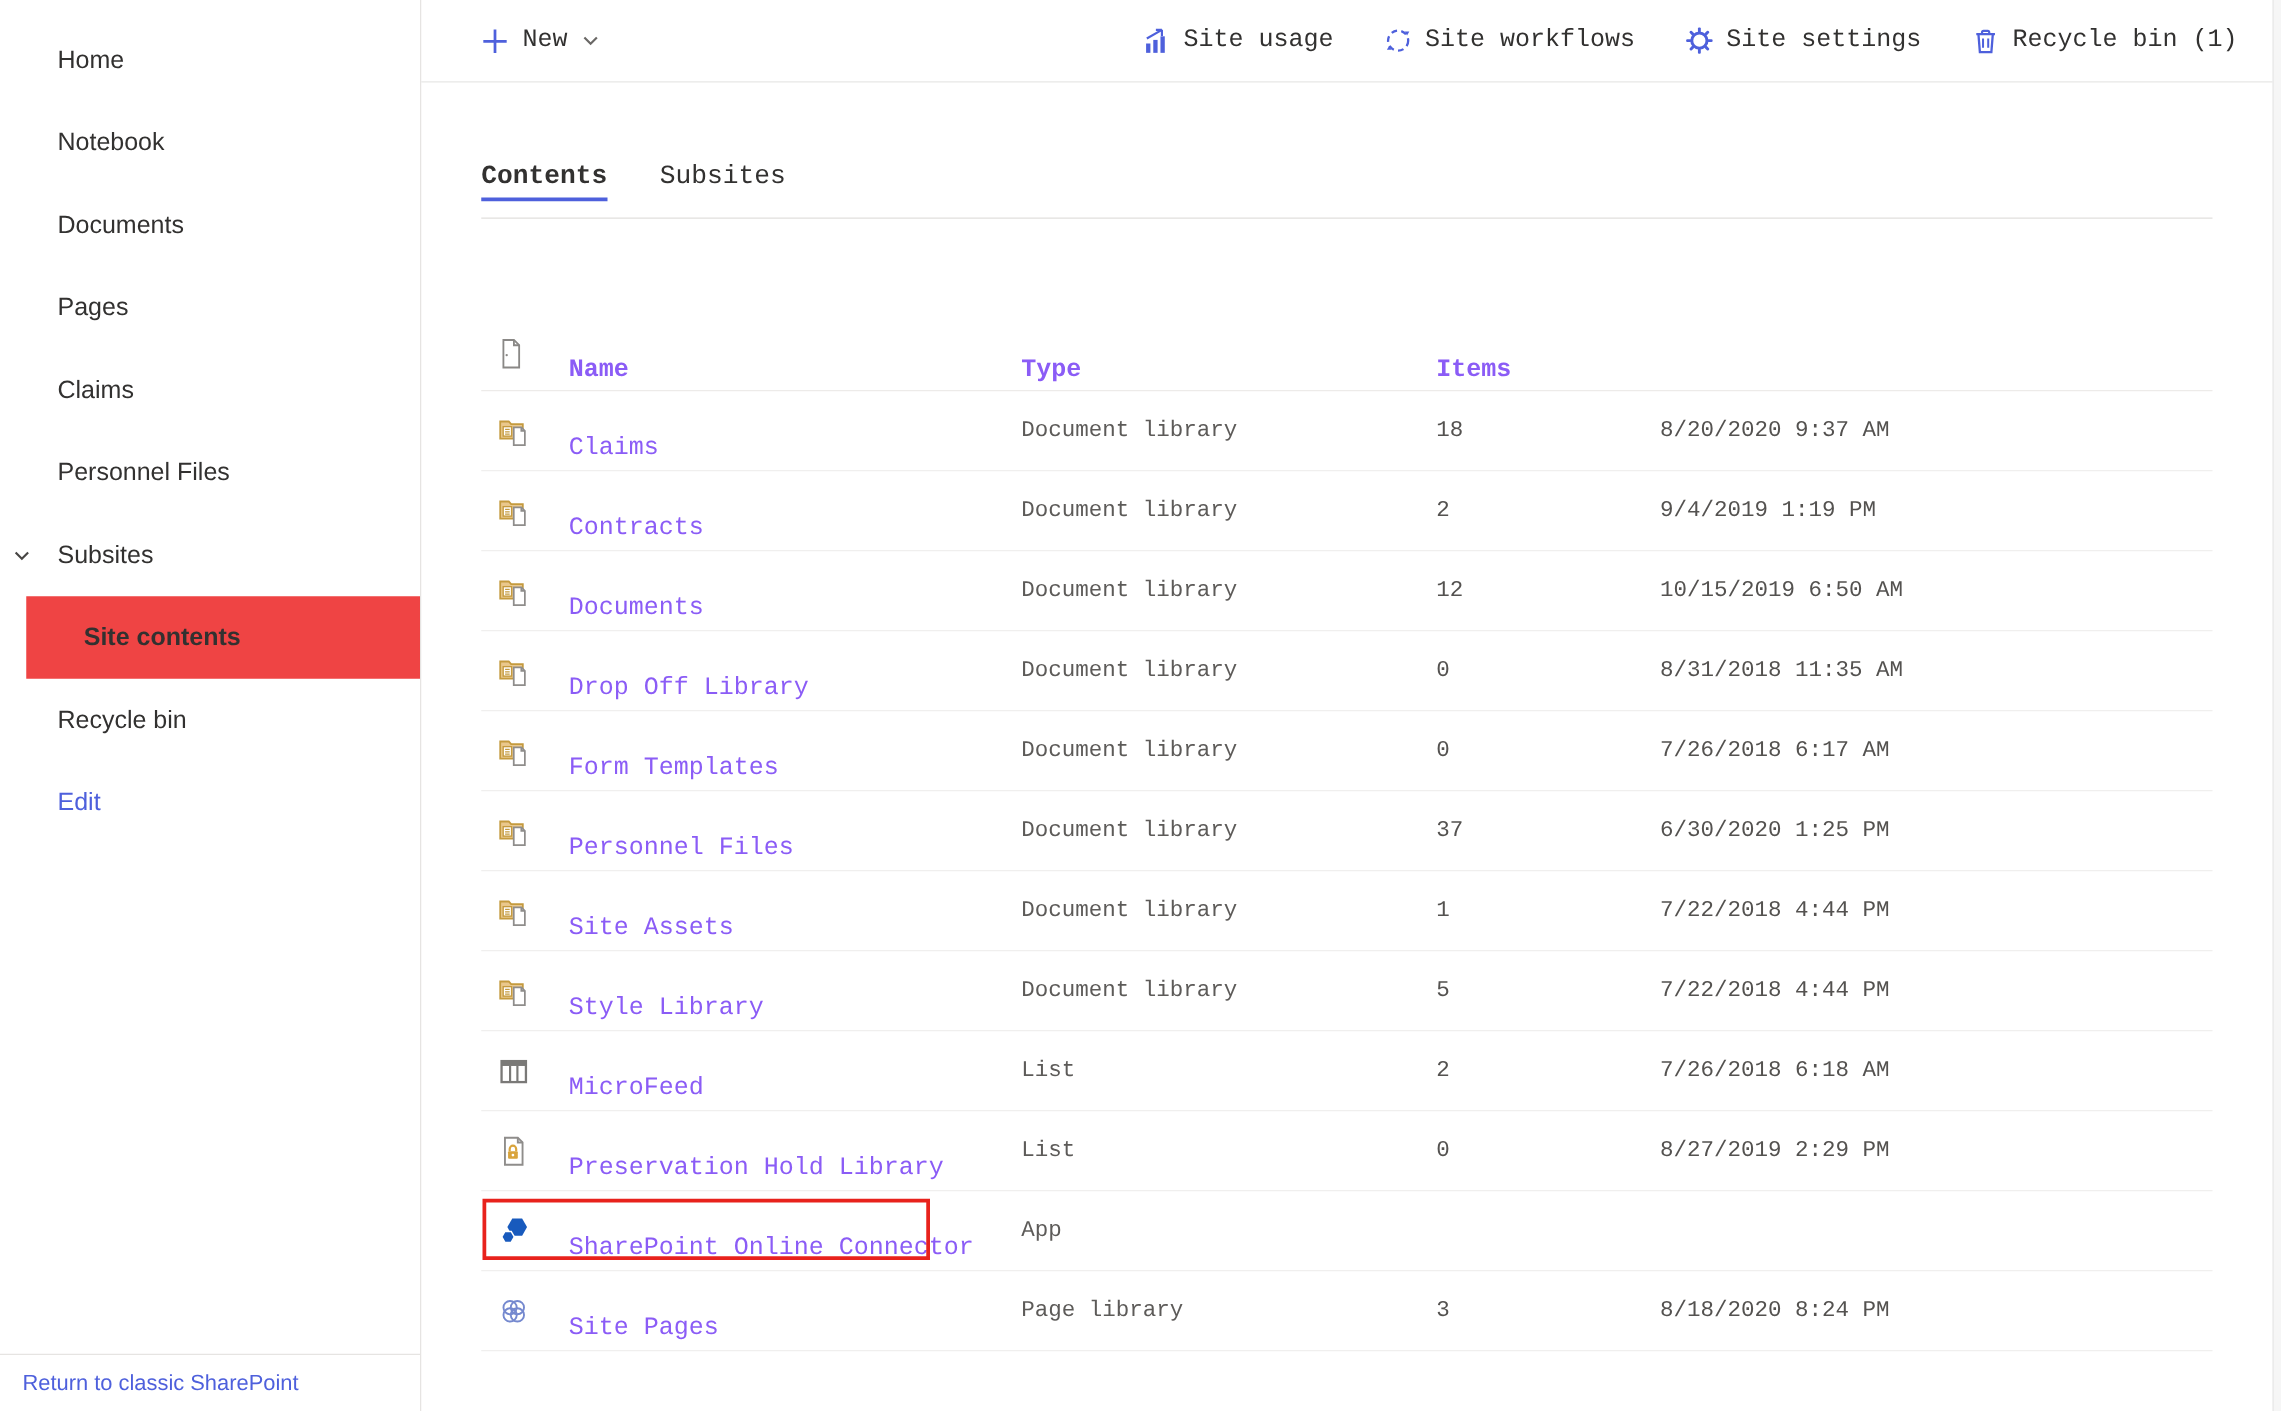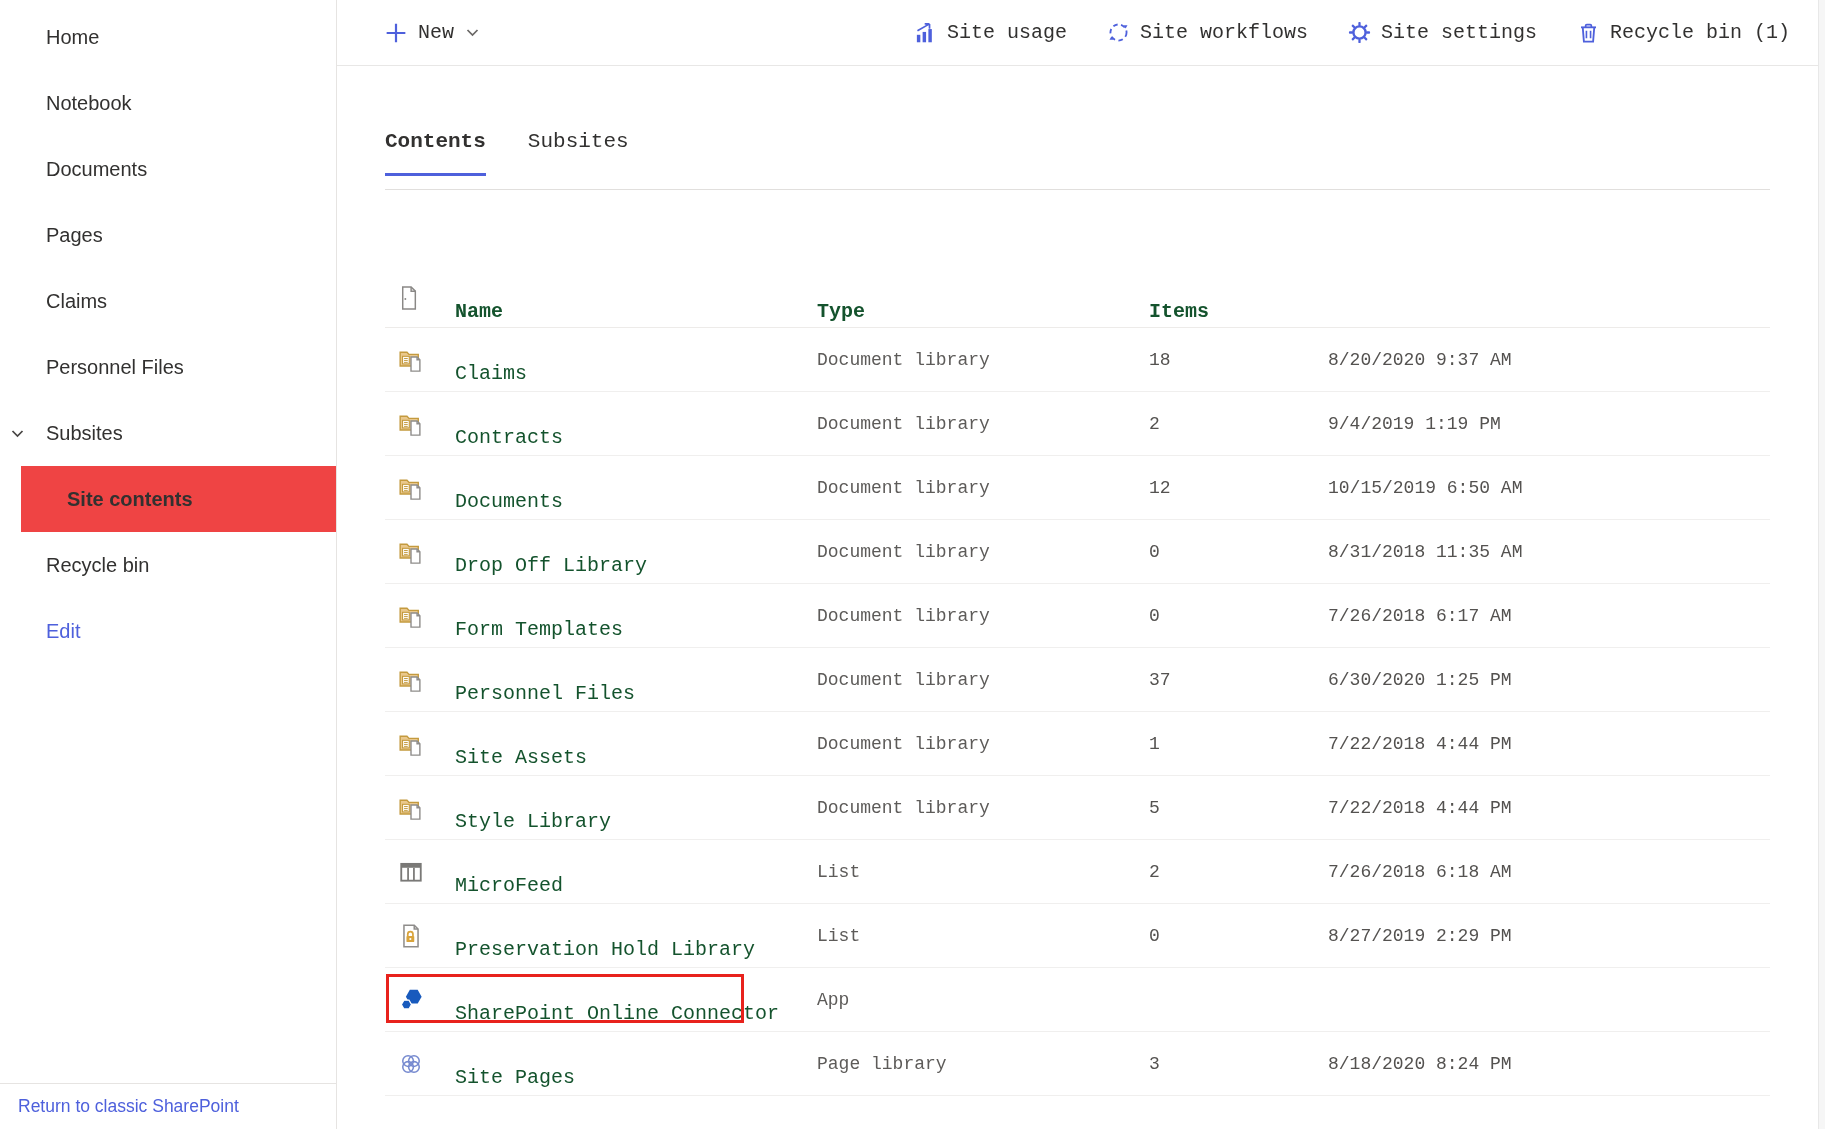--- a/index.html
+++ b/index.html
@@ -4,21 +4,21 @@
 <style>
   :root{ --accent:#4e60dc; --red:#e8221c; --ink:#323130; --ink2:#5d5b59; --hair:#edebe9; }
   *{ margin:0; padding:0; box-sizing:border-box; }
   html,body{ width:1825px; height:1129px; overflow:hidden; background:#fff;
     font-family:"Liberation Sans", sans-serif; color:var(--ink); }
   body{ position:relative; }
 
   
   .sidebar{ position:absolute; left:0; top:0; width:337px; height:100%; background:#fff;
     border-right:1px solid #e6e4e2; }
-  .nav{ padding-top:4px; }
+  .nav{ padding-top:15px; }
   .nav-item{ position:relative; height:66px; line-height:66px; font-size:20px;
     padding-left:46px; cursor:pointer; white-space:nowrap; }
   .nav-item.active{ background:#ef4444; font-weight:700;margin-left:21px; }
   .nav-item.link-style{ color:var(--accent); }
   .chev{ visibility:hidden; position:absolute; left:10px; top:0; height:66px;
     display:flex; align-items:center; color:#484644; }
   .chev.visible{ visibility:visible; }
   .side-footer{ position:absolute; left:0; bottom:0; width:100%; height:46px;
     border-top:1px solid #e6e4e2; display:flex; align-items:center; }
   .side-footer a{ margin-left:18px; font-size:17.5px; color:var(--accent); text-decoration:none; cursor:pointer; }
@@ -30,34 +30,34 @@
   .newbtn{ display:flex; align-items:center; gap:11px; font-size:20px; cursor:pointer; background:none; border:none;
     font-family:inherit; color:var(--ink); }
   .newbtn .plus{ color:var(--accent); display:flex; }
   .newbtn .dd{ color:#6a6866; display:flex; }
   .cmd-actions{ display:flex; gap:40px; }
   .cmd-action{ display:flex; align-items:center; gap:10px; font-size:20px; cursor:pointer; }
   .cmd-action .cicon{ color:var(--accent); display:flex; }
 
   
   .tabs{ display:flex; gap:42px; margin:64px 0 0 48px; }
-  .tab{ font-size:21px; padding-bottom:20px; border-bottom:3px solid transparent; cursor:pointer;
+  .tab{ font-size:21px; padding-bottom:5px; border-bottom:3px solid transparent; cursor:pointer;
     background:none; border-top:none; border-left:none; border-right:none; font-family:inherit; color:var(--ink);text-align:center; }
   .tab.active{ font-weight:700; border-bottom-color:var(--accent); }
   .tabs-rule{ width:1385px; margin-left:48px; margin-top:13px; border-top:1px solid #e1dfdd; }
 
   
   .table{ margin-left:48px; width:1385px; }
   .thead{ display:grid; grid-template-columns:70px 362px 332px 179px 1fr; align-items:center;
     height:60px; margin-top:78px; font-size:20px; font-weight:700; border-bottom:1px solid var(--hair); }
   .thead .icon-cell{ padding-left:13px; color:#8a8886; display:flex; align-items:center; }
   .row{ position:relative; display:grid; grid-template-columns:70px 362px 332px 179px 1fr; align-items:center;
     height:64px; border-bottom:1px solid #f0efee; cursor:pointer; }
   .icon-cell{ padding-left:13px; display:flex; align-items:center; }
-  .c-name{ font-size:20px; color:#14532d;margin-top:28px; }
+  .c-name{ font-size:20px; color:#8b5cf6;margin-top:28px; }
   .c-type{ font-size:18px; color:var(--ink2); }
   .c-items{ font-size:18px; color:#545250; }
   .c-mod{ font-size:18px; color:#545250; }
   .red-box{ display:none; }
   .row.highlighted .red-box{ display:block; position:absolute; left:1px; top:6px; width:358px; height:49px;
     border:3px solid var(--red); pointer-events:none; }
 
   
   .scrollbar{ position:absolute; right:0; top:0; width:7px; height:100%;
     background:#f6f6f6; border-left:1px solid #e8e8e8; }

